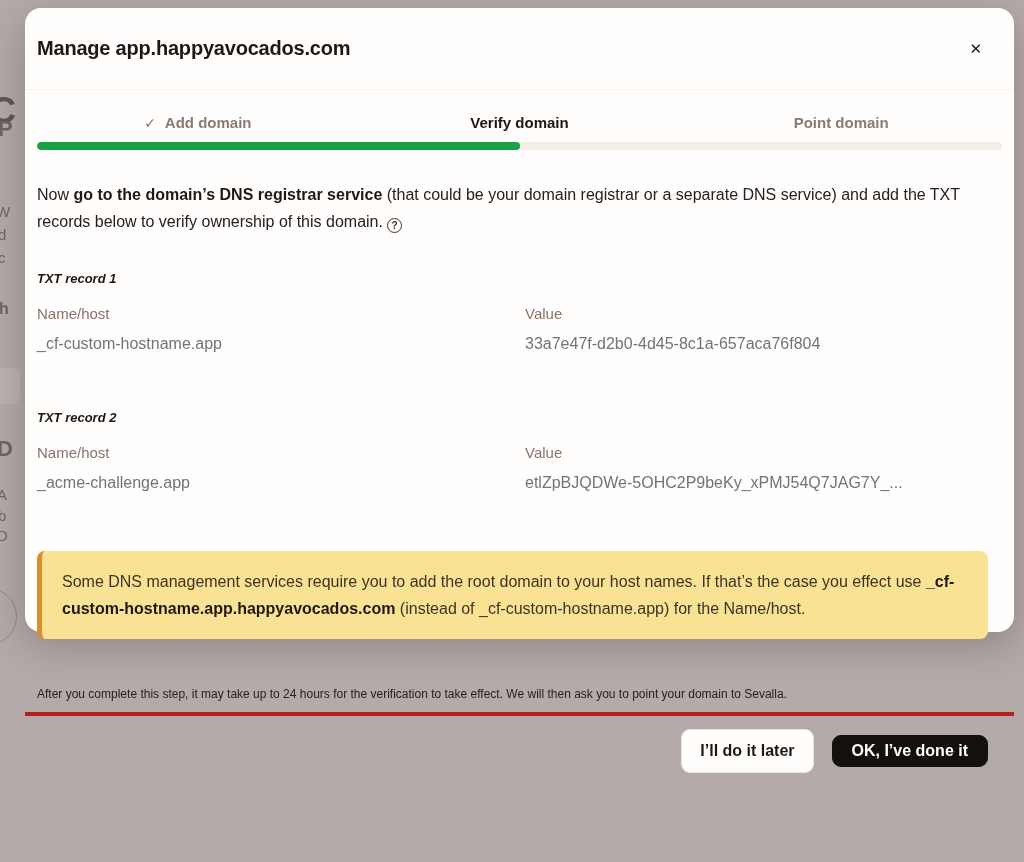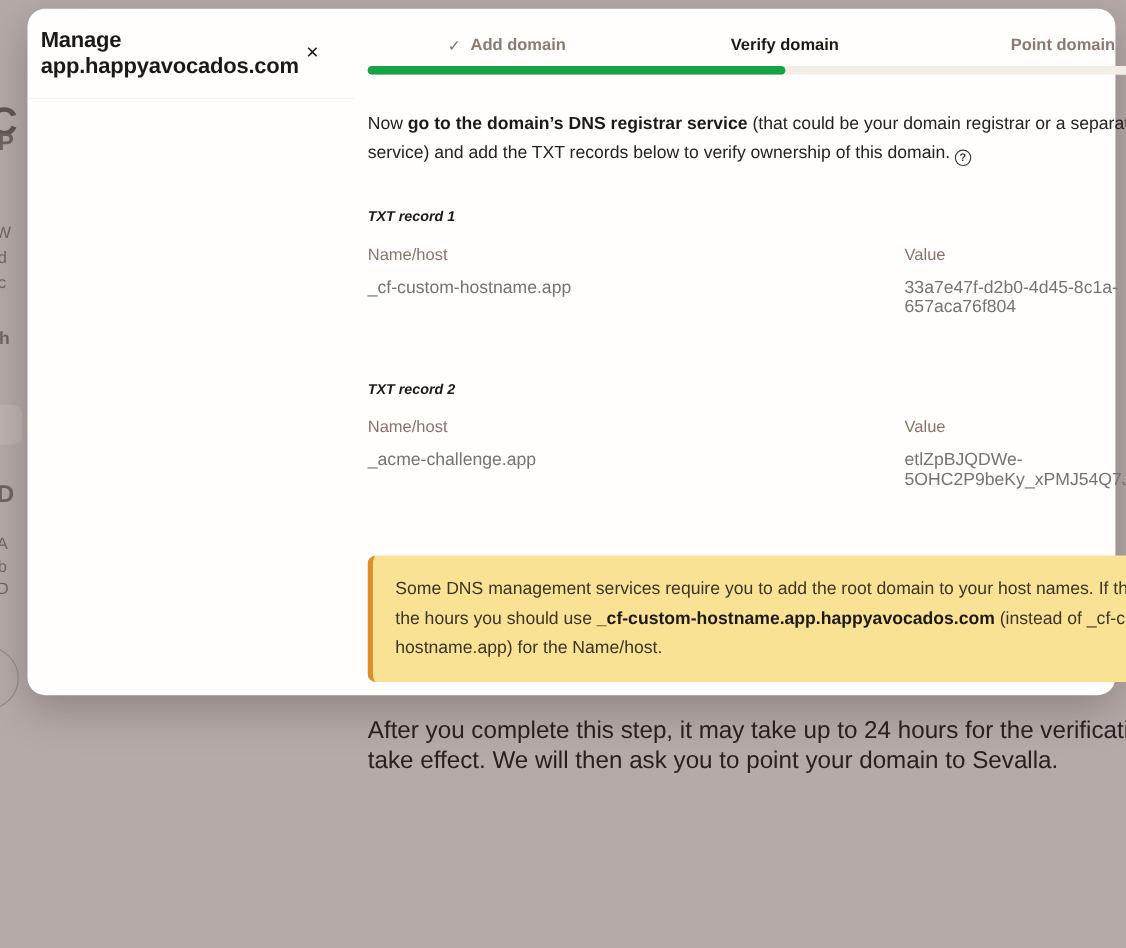--- a/index.html
+++ b/index.html
@@ -26,21 +26,21 @@
   .frag-b  { left:-2px;  top:507px; font-size:15px; }
   .frag-D2 { left:-3px;  top:527px; font-size:15px; }
   .bg-circle { position:absolute; left:-40px; top:588px; width:57px; height:57px;
                border:1.5px solid #938A87; border-radius:50%; z-index:0; }
 
   
   .modal {
     position:absolute; left:25px; top:8px; width:989px; height:624px;
     background:#FFFEFD; border-radius:16px; z-index:2;
     box-shadow:0 12px 40px rgba(40,30,25,.28);
-    display:flex; flex-direction:row;
+    display:flex; flex-direction:column;
   }
 
   .modal-header {
     height:82px; flex:0 0 82px; display:flex; align-items:center;
     padding:0 26px 0 12px; border-bottom:1px solid #F7F0EB;
   }
   .modal-title { font-size:20px; font-weight:700; color:#1D1814; letter-spacing:-.2px; }
   .close-btn {
     margin-left:auto; background:none; border:none; cursor:pointer;
     font-size:15px; color:#1D1814; line-height:1; padding:6px;
@@ -79,21 +79,21 @@
   .rec-values { margin-top:13px; font-size:16px; color:#737373; }
 
   
   .warn {
     margin-top:59px; background:#FAE294; border-left:5px solid #DD8D2A;
     border-radius:8px; padding:17px 20px; font-size:16px; line-height:27px;
     color:#3B3425; max-width:951px;
   }
 
   
-  .note { margin-top:30px; font-size:22px; line-height:27px; color:#26211E; max-width:960px; }
+  .note { margin-top:38px; font-size:12px; line-height:35px; color:#26211E; max-width:960px; }
 
   
   .modal-footer {
     flex:0 0 73px; border-top:4px solid #b91c1c;
     display:flex; align-items:center; justify-content:flex-end;
     gap:18px; padding-right:26px;
   }
   .btn { font-family:"Liberation Sans", sans-serif; font-size:16px; font-weight:700;
          border-radius:9px; cursor:pointer; line-height:1; }
   .btn-secondary {
@@ -167,21 +167,21 @@
       <div class="rec-row rec-labels">
         <span>Name/host</span>
         <span>Value</span>
       </div>
       <div class="rec-row rec-values">
         <span>_acme-challenge.app</span>
         <span>etlZpBJQDWe-5OHC2P9beKy_xPMJ54Q7JAG7Y_...</span>
       </div>
     </section>
 
-    <div class="warn"><span>Some DNS management services require you to add the root domain to your host names. If that’s the hours you should use </span><b>_cf-custom-hostname.app.happyavocados.com</b><span> (instead of _cf-custom-hostname.app) for the Name/host.</span></div>
+    <div class="warn"><span>Some DNS management services require you to add the root domain to your host names. If that’s the case you effect use </span><b>_cf-custom-hostname.app.happyavocados.com</b><span> (instead of _cf-custom-hostname.app) for the Name/host.</span></div>
 
     <p class="note">After you complete this step, it may take up to 24 hours for the verification to take effect. We will then ask you to point your domain to Sevalla.</p>
 
   </div>
 
   <div class="modal-footer">
     <button class="btn btn-secondary">I’ll do it later</button>
     <button class="btn btn-primary">OK, I’ve done it</button>
   </div>
 

